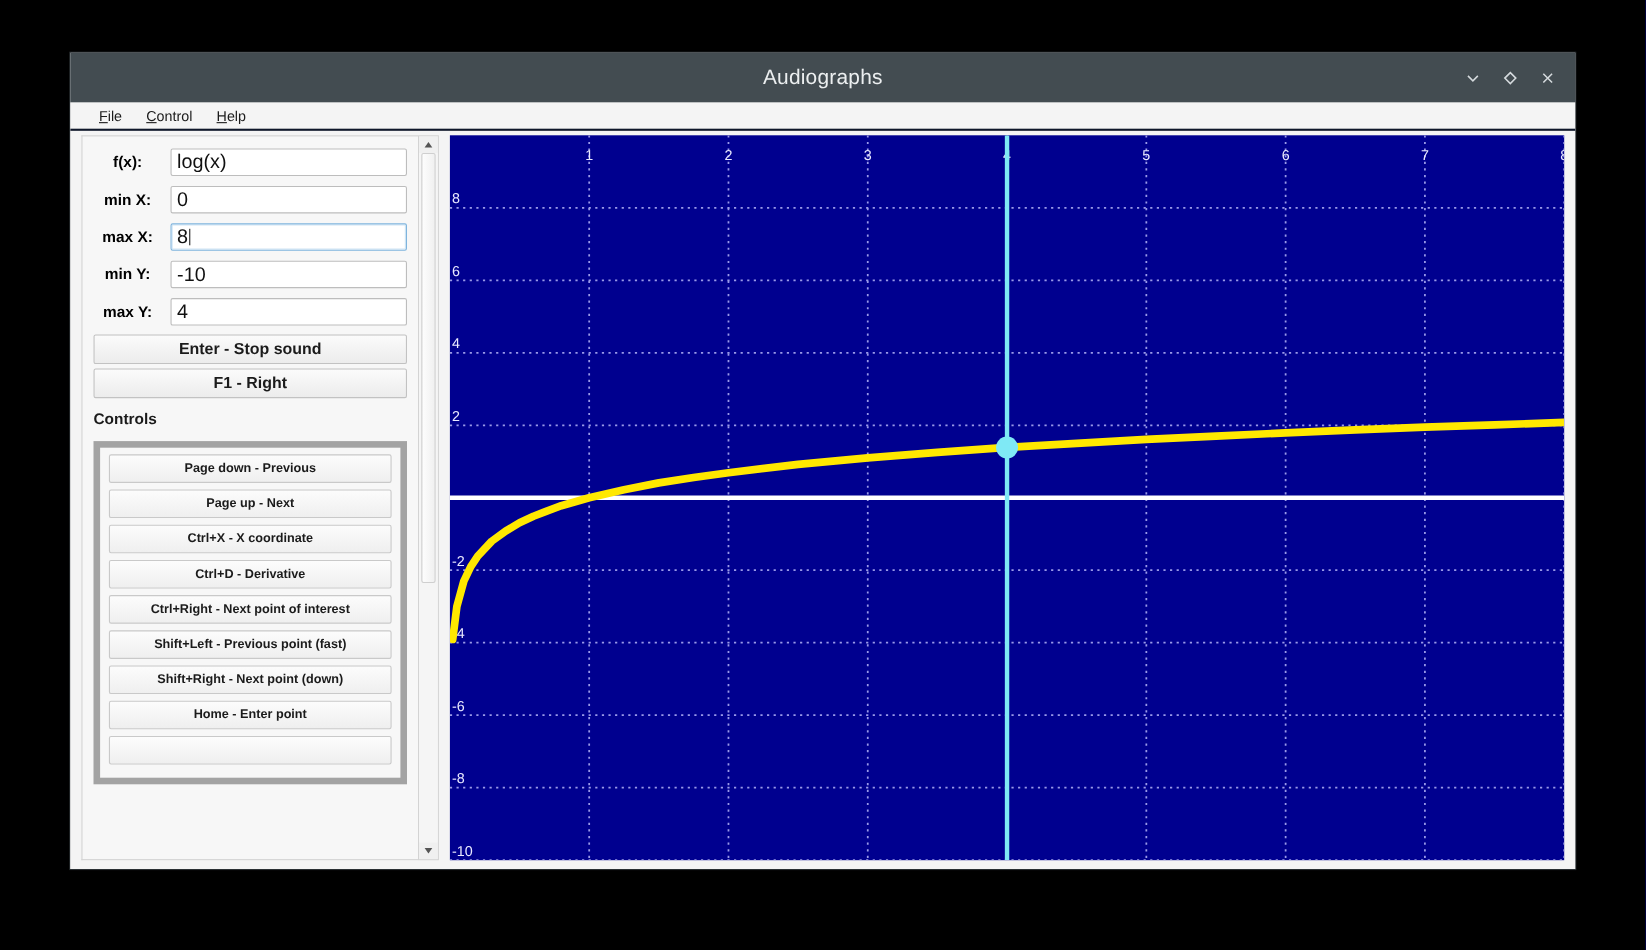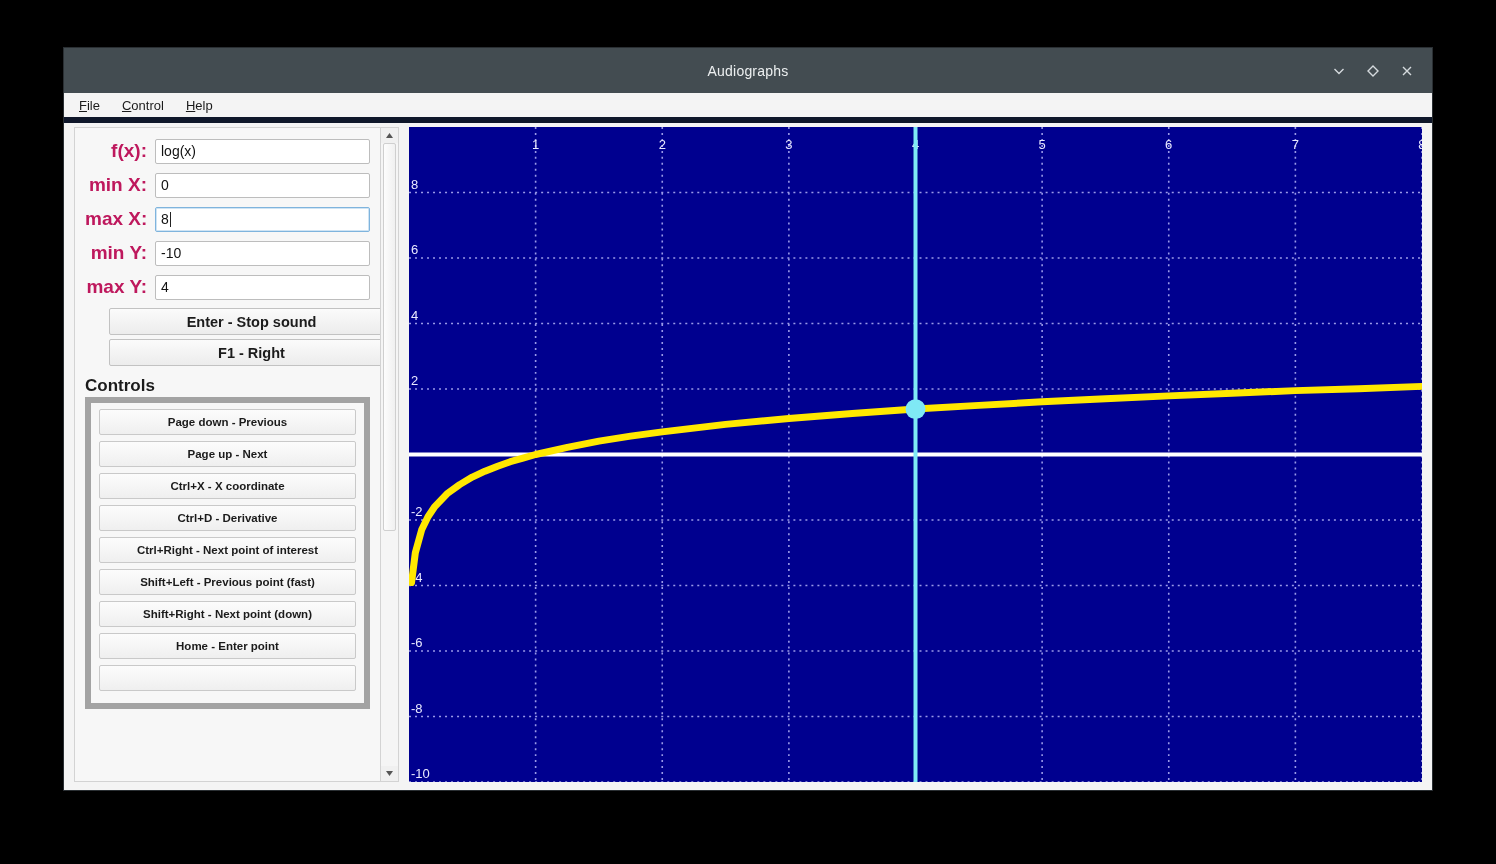--- a/index.html
+++ b/index.html
@@ -9,55 +9,55 @@
   }
   .window{
     position:absolute;left:64px;top:48px;width:1368px;height:742px;
     background:#f4f4f4;display:flex;flex-direction:column;
     box-shadow:0 0 0 1px #2a2f33;
   }
   .titlebar{
     height:45px;background:#434c51;display:flex;align-items:center;
     justify-content:center;position:relative;flex:0 0 auto;
   }
-  .title-text{color:#eceff0;font-size:14px;letter-spacing:.2px;}
+  .title-text{color:#eceff0;font-size:19px;letter-spacing:.2px;}
   .wincontrols{position:absolute;right:10px;top:0;height:45px;display:flex;align-items:center;gap:4px;}
   .wc{width:30px;height:30px;display:flex;align-items:center;justify-content:center;color:#d5dadd;}
   .wc svg{display:block;}
   .menubar{
     height:24px;background:#f4f4f4;display:flex;align-items:center;
-    padding-left:13px;gap:18px;border-bottom:6px solid #0f172a;flex:0 0 auto;
+    padding-left:24px;gap:18px;border-bottom:2px solid #0f172a;flex:0 0 auto;
   }
   .menuitem{font-size:13px;color:#1b1b1b;padding:1px 2px;}
   .menuitem u{text-decoration:underline;}
   .body{flex:1 1 auto;display:flex;min-height:0;background:#f4f4f4;padding:4px 0 8px 10px;box-sizing:border-box;}
   .leftwrap{width:325px;display:flex;flex:0 0 auto;min-height:0;}
   .panel{
     flex:1 1 auto;background:#f7f7f7;border:1px solid #d3d3d3;border-right:none;
     overflow:hidden;position:relative;padding:6px 10px 0 10px;box-sizing:border-box;
   }
   .formrow{display:flex;align-items:center;height:34px;}
   .formrow label{
-    width:62px;font-size:19px;font-weight:bold;color:#be185d;text-align:right;
+    width:62px;font-size:14px;font-weight:bold;color:#000000;text-align:center;
     padding-right:8px;white-space:nowrap;
   }
   .fld{
     flex:1 1 auto;height:25px;background:#fff;border:1px solid #bdbdbd;border-radius:2px;
     display:flex;align-items:center;padding:0 5px;box-sizing:border-box;
-    font-size:14px;color:#111;
+    font-size:18px;color:#111;
   }
   .fld.focused{border:1px solid #7fb4dd;box-shadow:0 0 0 1px #cfe4f4 inset;}
   .caret{display:inline-block;width:1px;height:15px;background:#222;margin-left:1px;}
   .bigbtn{
     margin-top:4px;height:27px;width:100%;box-sizing:border-box;
     background:linear-gradient(#fbfbfb,#ececec);border:1px solid #c2c2c2;border-radius:2px;
     font-size:14.5px;font-weight:bold;color:#1b1b1b;
-    display:flex;align-items:center;justify-content:center;margin-left:24px;
-  }
-  .section-title{font-size:17px;font-weight:bold;color:#1b1b1b;margin:10px 0 1px 0;}
+    display:flex;align-items:center;justify-content:center;
+  }
+  .section-title{font-size:14px;font-weight:bold;color:#1b1b1b;margin:10px 0 13px 0;}
   .ctrlbox{border:6px solid #a3a3a3;background:#f7f7f7;padding:6px 8px;}
   .ctrlbtn{
     height:26px;margin-bottom:6px;width:100%;box-sizing:border-box;
     background:linear-gradient(#fcfcfc,#efefef);border:1px solid #c9c9c9;border-radius:2px;
     font-size:11.5px;font-weight:bold;color:#1b1b1b;
     display:flex;align-items:center;justify-content:center;
   }
   .scrollbar{
     width:19px;flex:0 0 auto;background:#f0f0f0;border:1px solid #d3d3d3;
     display:flex;flex-direction:column;align-items:center;box-sizing:border-box;

